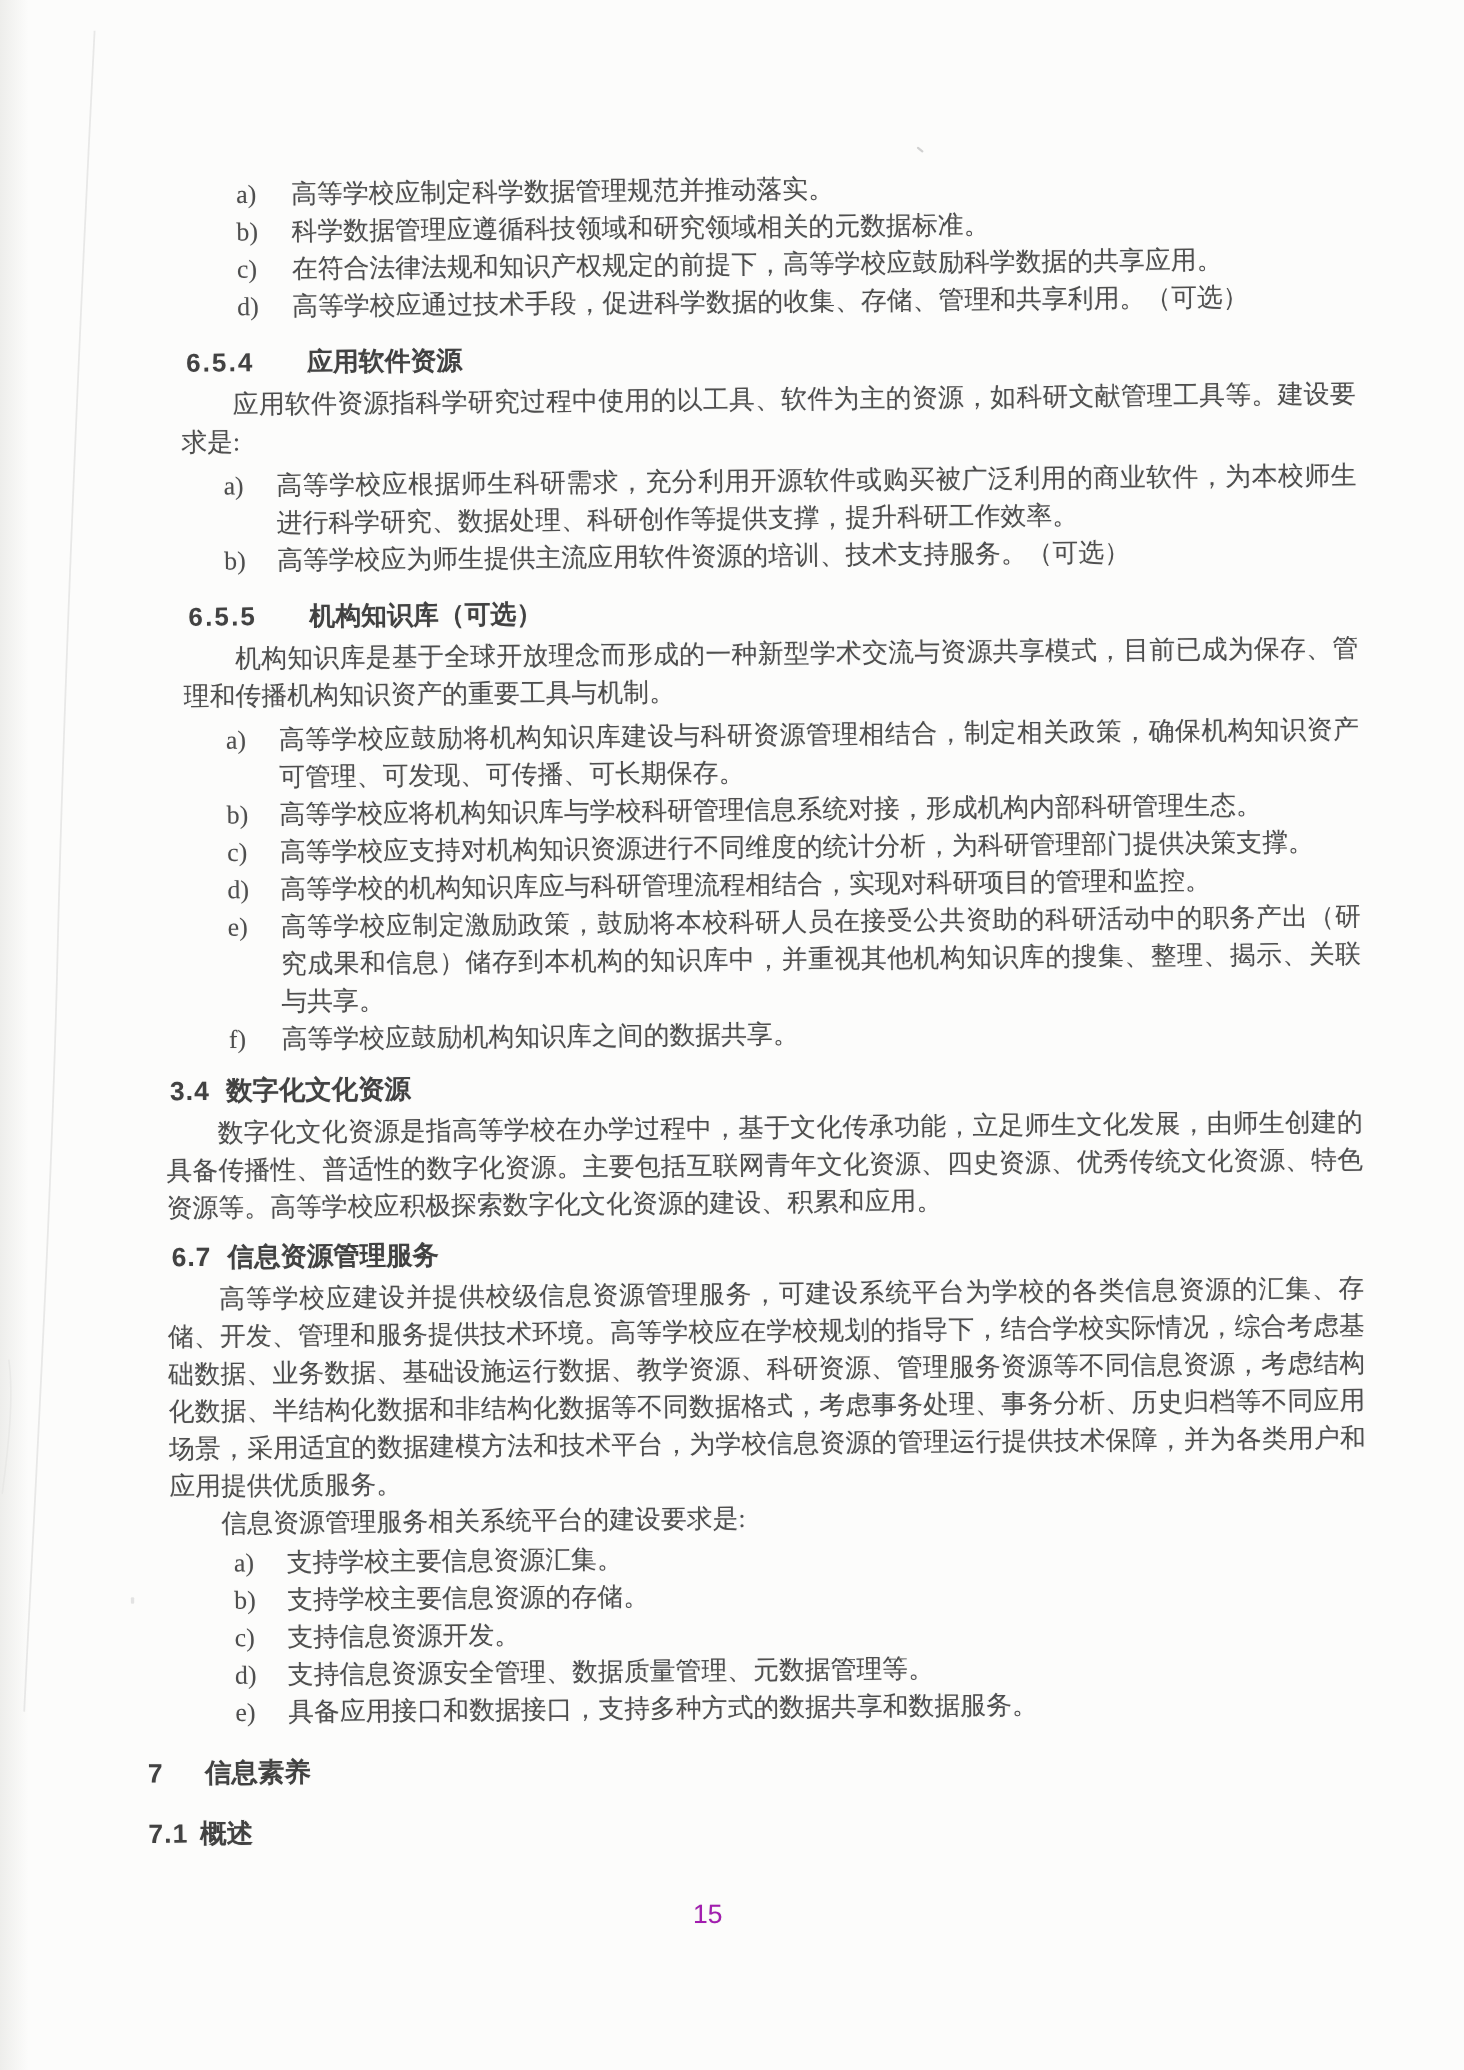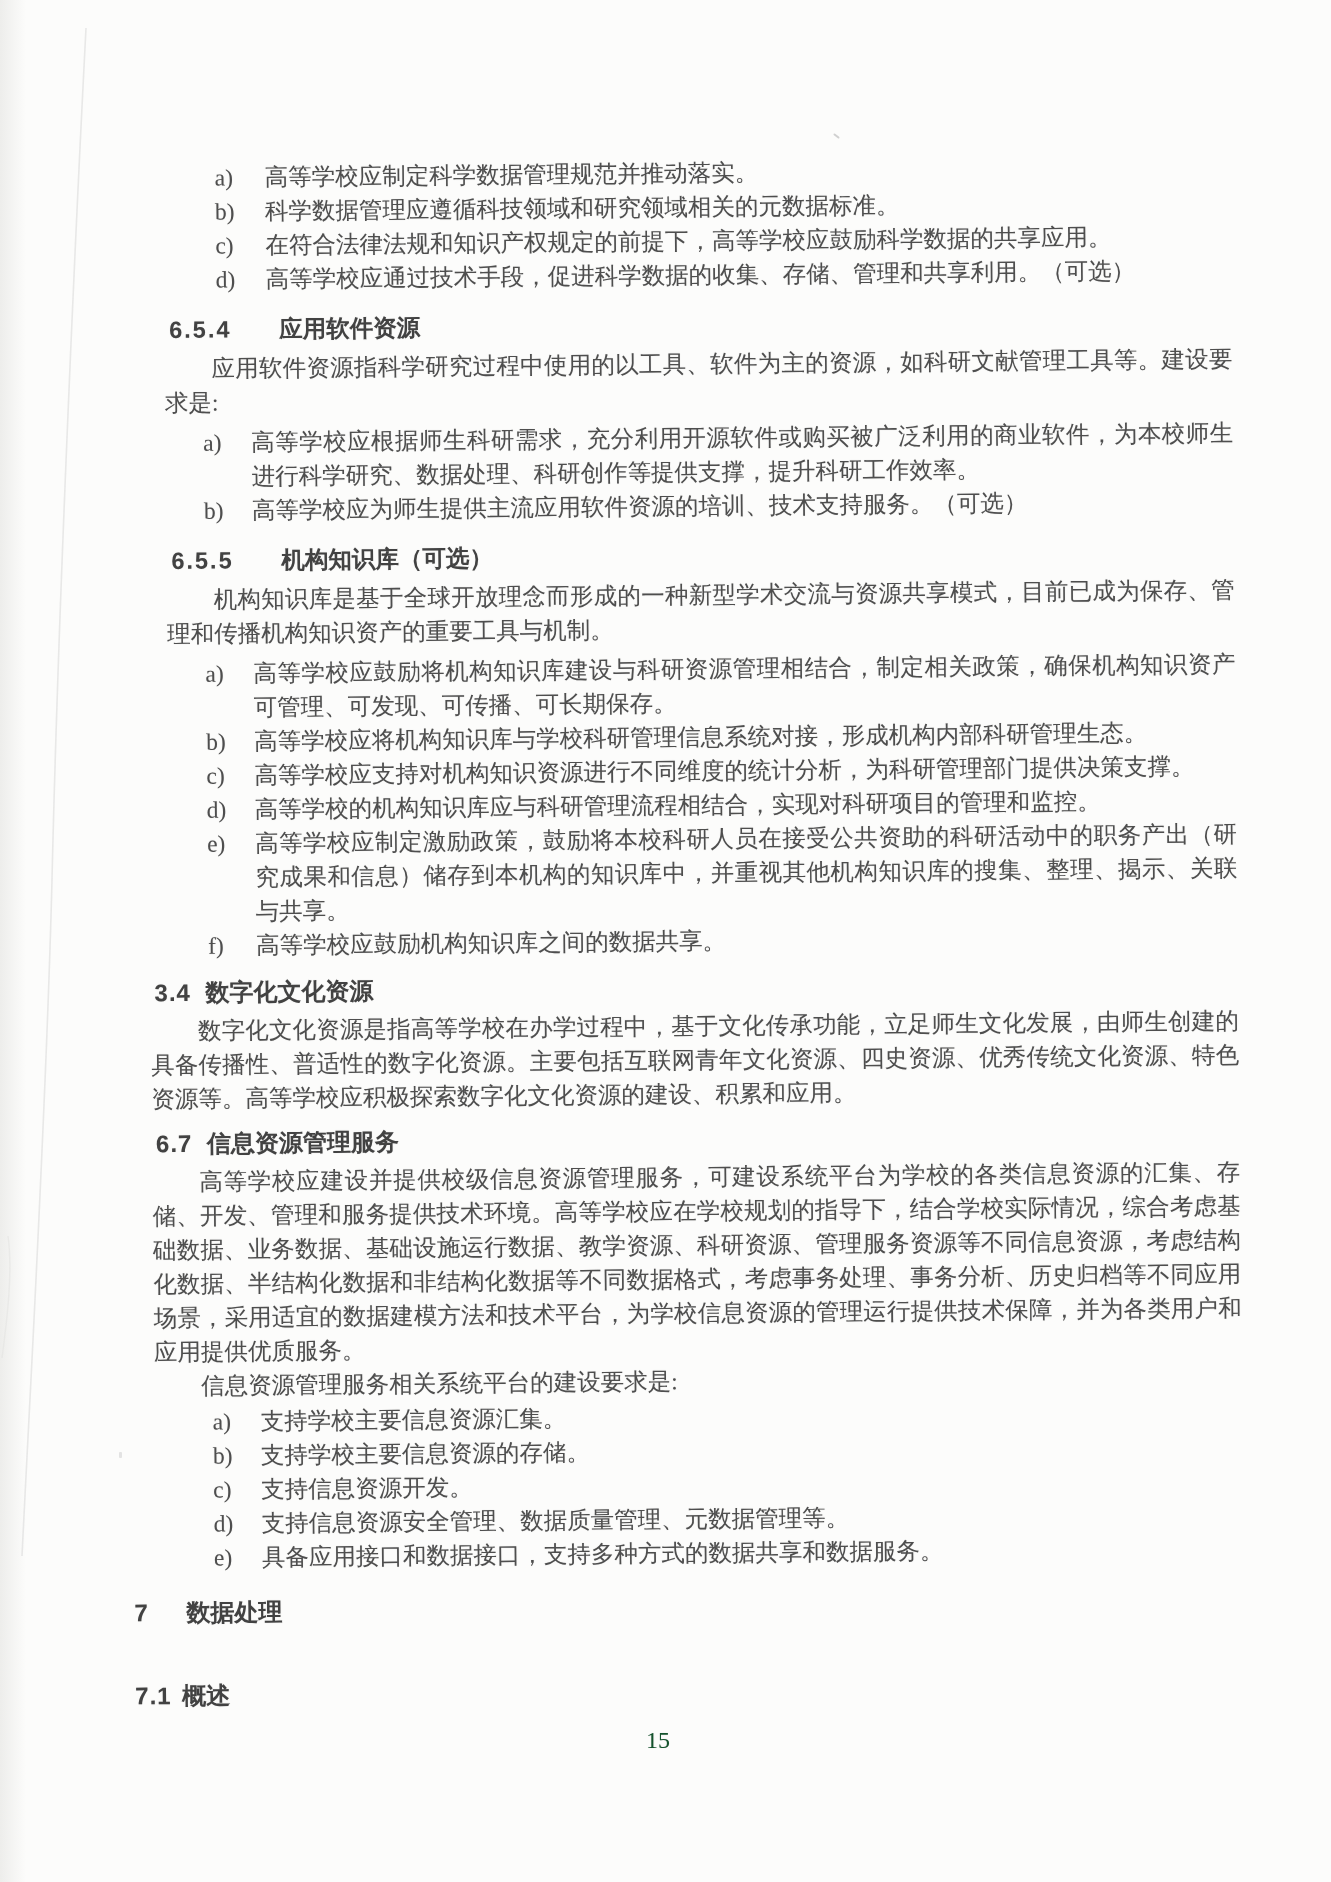--- a/index.html
+++ b/index.html
@@ -57,26 +57,26 @@
   .secpara { margin:4px 0 0 0; line-height:34px; text-align:justify; text-indent:2em; }
   .leadin { margin-top:0; }
 
   .chaphead {
     margin:20px 0 0 -22px; line-height:35px; font-size:24px;
     font-family:"Liberation Sans","DejaVu Sans",sans-serif;
     font-weight:700; color:#424242;
   }
   .chaphead .num { display:inline-block; width:52px; }
   .sechead.h71 { margin:20px 0 0 -22px; }
-  .sechead.h71 .num { width:47px; letter-spacing:1px;margin-top:28px; }
+  .sechead.h71 .num { width:47px; letter-spacing:1px; }
 
   .pagenum {
-    position:absolute; left:630px; top:1727px; width:40px; text-align:right;
-    font-size:24px; color:#14532d;
-    font-family:Liberation Serif, serif;
+    position:absolute; left:630px; top:1727px; width:40px; text-align:left;
+    font-size:24px; color:#a21caf;
+    font-family:Liberation Sans, sans-serif;
     text-shadow:0 0 1px rgba(120,120,120,.30);
   }
 </style>
 </head>
 <body>
 
 <div class="page">
 
   <div class="edge-shade"></div>
   <svg class="crease" width="130" height="1882" viewBox="0 0 130 1882">
@@ -180,21 +180,21 @@
         <span class="letter">d)</span>
         <span class="litext">支持信息资源安全管理、数据质量管理、元数据管理等。</span>
       </div>
       <div class="li">
         <span class="letter">e)</span>
         <span class="litext">具备应用接口和数据接口，支持多种方式的数据共享和数据服务。</span>
       </div>
     </div>
 
     <div class="chaphead">
-      <span class="num">7</span><span class="title">数据处理</span>
+      <span class="num">7</span><span class="title">信息素养</span>
     </div>
 
     <div class="sechead h71">
       <span class="num">7.1</span><span class="title">概述</span>
     </div>
 
   </div>
 
   <div class="pagenum">15</div>
 </div>

